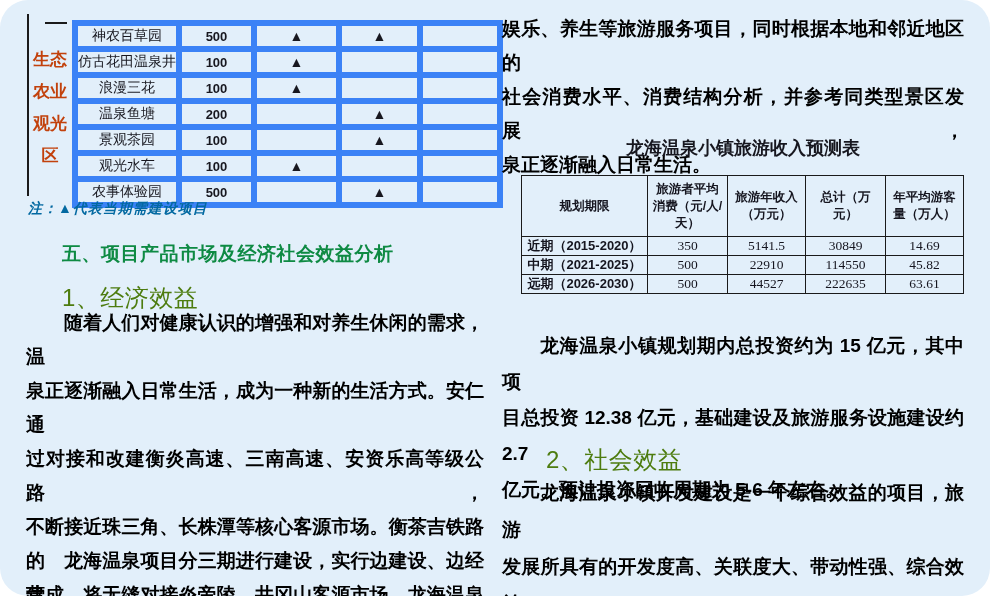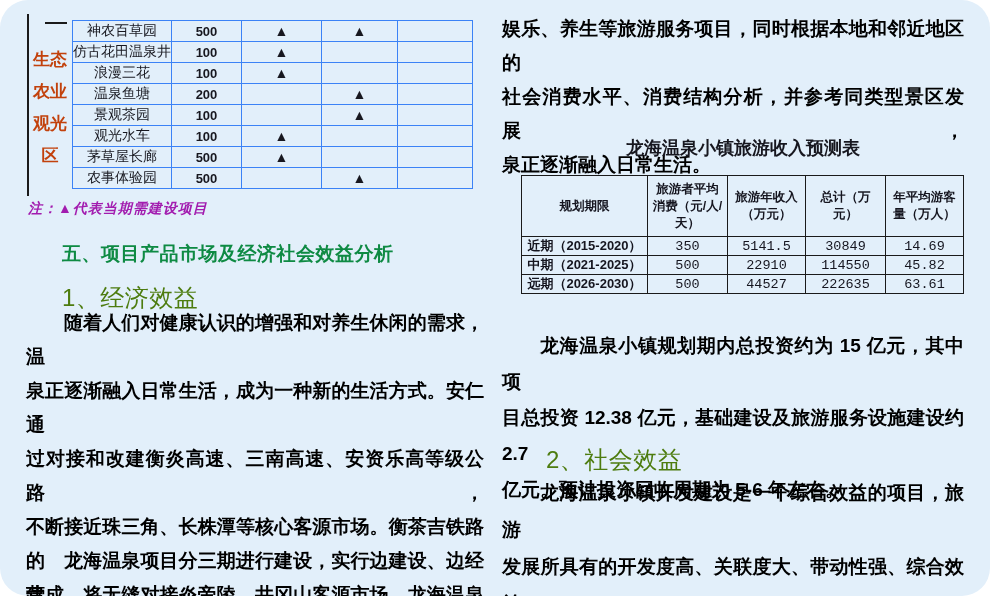--- a/index.html
+++ b/index.html
@@ -12,32 +12,32 @@
   .rail-line{position:absolute;left:27px;top:14px;width:2px;height:182px;background:#1a1a1a;}
   .rail-dash{position:absolute;left:45px;top:22px;width:22px;height:2px;background:#1a1a1a;}
   .zone-label{
     position:absolute;left:27px;top:44px;width:46px;text-align:center;
     font-size:17px;font-weight:bold;line-height:32px;word-break:break-all;color:#c2410c;
   }
   table.zone{
     position:absolute;left:72px;top:20px;border-collapse:collapse;table-layout:fixed;
   }
   table.zone td{
-    border:1px solid #3b82f6;height:20px;padding:0;text-align:center;vertical-align:middle;
+    border:6px solid #3b82f6;height:20px;padding:0;text-align:center;vertical-align:middle;
     font-size:14px;color:#17171f;overflow:hidden;white-space:nowrap;
   }
   table.zone td.name{width:94px;font-family:"Liberation Serif",serif;}
   table.zone td.num{width:69px;font-weight:bold;font-size:13px;}
   table.zone td.m1{width:79px;}
   table.zone td.m2{width:75px;}
   table.zone td.m3{width:74px;}
   td.mark{font-size:11px;color:#111;}
   .note{
     position:absolute;left:28px;top:200px;font-size:14px;font-style:italic;
-    font-family:"Liberation Serif",serif;font-weight:bold;color:#a21caf;letter-spacing:1px;
+    font-family:"Liberation Serif",serif;font-weight:bold;color:#0369a1;letter-spacing:1px;
   }
   
   .h-green{position:absolute;left:62px;top:241px;font-size:19px;font-weight:bold;color:#0e8a43;letter-spacing:.5px;text-align:center;}
   .h-sub{position:absolute;font-size:24px;font-weight:normal;color:#4d7c0f;letter-spacing:.5px;}
   .h-econ{left:62px;top:282px;}
   .h-soc{left:546px;top:444px;}
   
   .tblock{position:absolute;font-size:19px;font-weight:600;color:#000000;}
   .tblock .ln{width:100%;}
   .jl{text-align:justify;text-align-last:justify;}
@@ -54,21 +54,21 @@
   .tbl-title{position:absolute;left:521px;top:136px;width:444px;text-align:center;
     font-size:18px;font-weight:bold;color:#17171f;}
   table.income{
     position:absolute;left:521px;top:175px;border-collapse:collapse;table-layout:fixed;
   }
   table.income th,table.income td{
     border:1px solid #1a1a1a;padding:0 3px;text-align:center;vertical-align:middle;
     color:#15151f;overflow:hidden;
   }
   table.income th{height:60px;font-size:12.5px;font-weight:bold;line-height:17px;word-break:break-all;}
-  table.income td{height:18px;font-size:13.5px;font-family:Liberation Mono, monospace;white-space:nowrap;}
+  table.income td{height:18px;font-size:13.5px;font-family:Liberation Serif, serif;white-space:nowrap;}
   table.income td.period{font-family:"Liberation Sans",sans-serif;font-weight:bold;font-size:13px;}
   col.c1{width:126px}col.c2{width:80px}col.c3{width:78px}col.c4{width:80px}col.c5{width:78px}
 </style>
 </head>
 <body>
 
 <div class="page">
 
   <div class="rail-line"></div>
   <div class="rail-dash"></div>
@@ -107,27 +107,20 @@
     <tr>
       <td class="name">景观茶园</td>
       <td class="num">100</td>
       <td class="m1 mark"></td>
       <td class="m2 mark">▲</td>
       <td class="m3 mark"></td>
     </tr>
     <tr>
       <td class="name">观光水车</td>
       <td class="num">100</td>
-      <td class="m1 mark">▲</td>
-      <td class="m2 mark"></td>
-      <td class="m3 mark"></td>
-    </tr>
-    <tr>
-      <td class="name">茅草屋长廊</td>
-      <td class="num">500</td>
       <td class="m1 mark">▲</td>
       <td class="m2 mark"></td>
       <td class="m3 mark"></td>
     </tr>
     <tr>
       <td class="name">农事体验园</td>
       <td class="num">500</td>
       <td class="m1 mark"></td>
       <td class="m2 mark">▲</td>
       <td class="m3 mark"></td>

